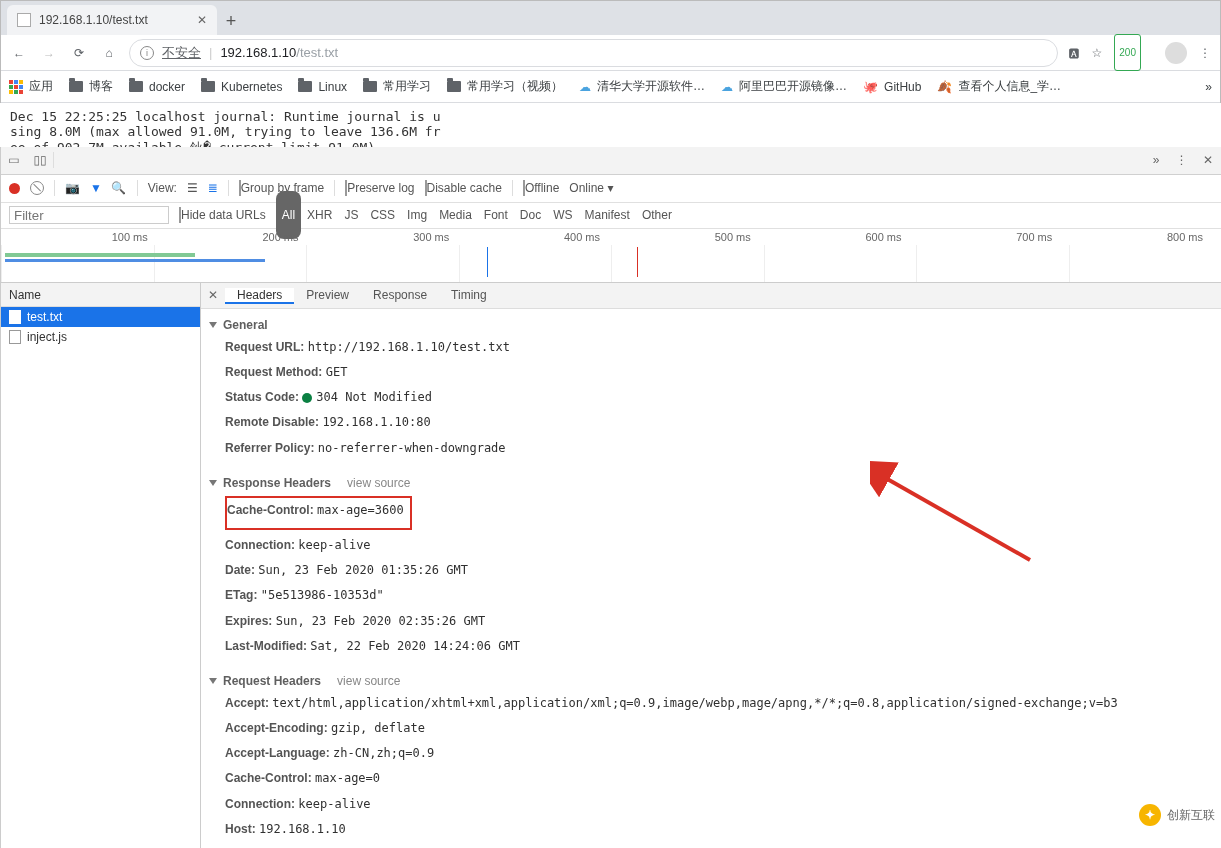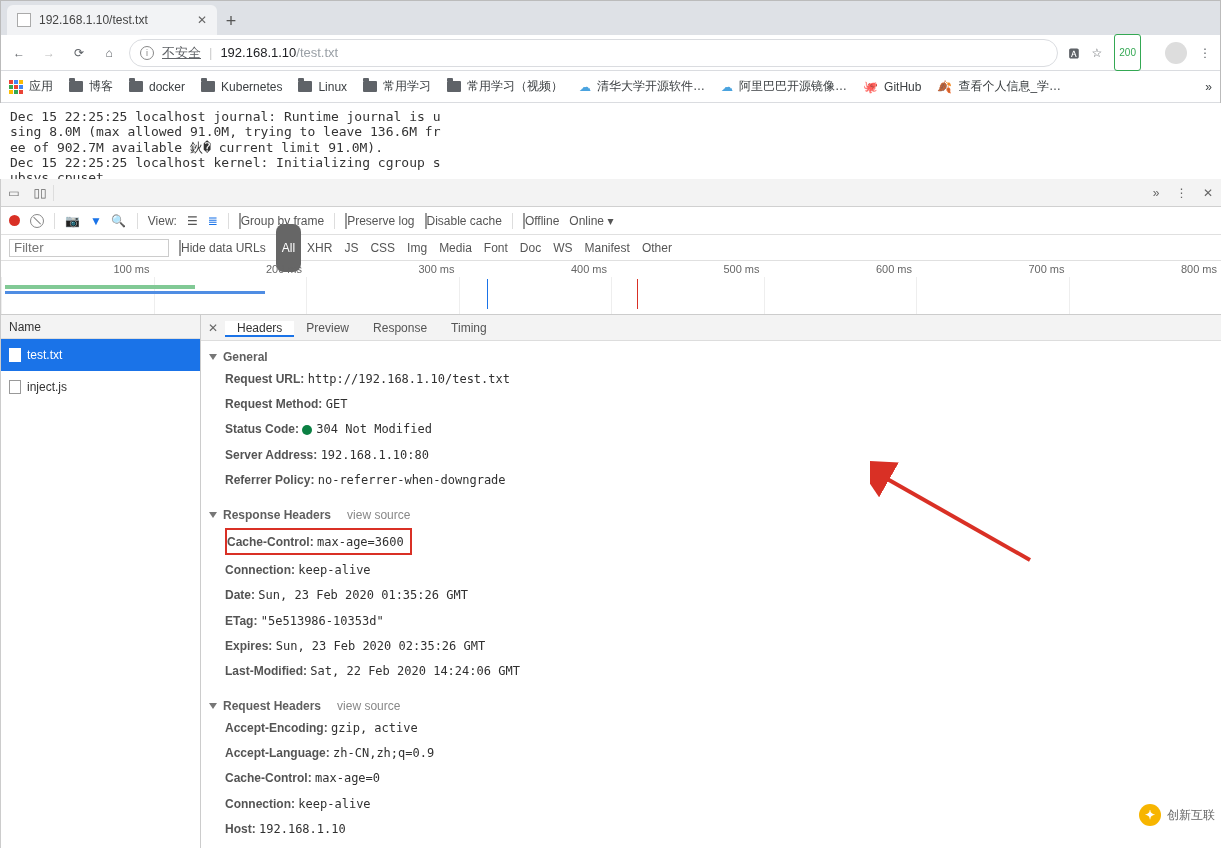--- a/index.html
+++ b/index.html
@@ -55,52 +55,52 @@
   .divider { width:1px; height:16px; background:#ddd; }
 
   
   .filter-row { display:flex; align-items:center; gap:10px; height:26px; padding:0 8px; border-bottom:1px solid #e0e0e0; font-size:12px; color:#555; }
   .filter-in { width:160px; height:18px; border:1px solid #ccc; padding:0 4px; color:#888; }
   .pill { padding:17px 6px; border-radius:8px; cursor:pointer; }
   .pill.active { background:#666; color:#fff; }
 
   
   .timeline { height:54px; border-bottom:1px solid #ccc; position:relative; font-size:11px; color:#666; }
-  .tl-labels { display:flex; position:absolute; top:2px; left:0; right:0; }
+  .tl-labels { display:flex; position:absolute; top:2px; left:0; right:14px; }
   .tl-labels span { flex:1; text-align:right; padding-right:4px; }
   .tl-grid { position:absolute; top:16px; left:0; right:0; bottom:0; display:flex; }
   .tl-grid div { flex:1; border-left:1px solid #eee; }
   .tl-seg { position:absolute; top:24px; height:4px; background:#81c995; }
   .tl-seg.blue { background:#4f8de3; }
   .tl-bar { position:absolute; top:18px; width:1px; height:30px; }
 
   
   .nt-body { flex:1; display:flex; min-height:0; }
   .reqlist { width:200px; border-right:1px solid #ccc; }
   .reqlist .hdr { height:24px; line-height:24px; padding:0 8px; background:#f3f3f3; border-bottom:1px solid #ddd; font-size:12px; }
-  .req-row { display:flex; align-items:center; gap:6px; height:32px; padding:0 8px; font-size:12px; }
+  .req-row { display:flex; align-items:center; gap:6px; height:20px; padding:0 8px; font-size:12px; }
   .req-row.sel { background:#1a73e8; color:#fff; }
   .req-ic { width:12px; height:14px; border:1px solid #999; background:#fff; }
   .req-row.sel .req-ic { border-color:#fff; }
 
   
   .details { flex:1; overflow:auto; font-size:12px; }
   .det-tabs { display:flex; align-items:center; height:26px; border-bottom:1px solid #ddd; background:#f3f3f3; }
   .det-close { width:24px; text-align:center; color:#666; cursor:pointer; }
   .det-tab { padding:0 12px; height:26px; line-height:26px; color:#555; cursor:pointer; }
   .det-tab.active { border-bottom:2px solid #1a73e8; color:#333; background:#fff; }
   .sec { padding:6px 0 6px 8px; }
   .sec-hdr { display:flex; align-items:center; gap:6px; color:#5f5f5f; font-weight:600; padding:3px 0; cursor:pointer; }
   .tri { width:0; height:0; border-left:4px solid transparent; border-right:4px solid transparent; border-top:6px solid #777; }
   .vs { color:#888; font-weight:400; margin-left:10px;text-align:right; }
   .row { padding:3px 0 3px 16px; line-height:1.6; }
   .key { color:#545454; font-weight:600; }
   .valm { font-family: Menlo, Consolas, monospace; color:#303030;margin-top:36px; }
   .dot200 { display:inline-block; width:10px; height:10px; border-radius:50%; background:#0b8043; vertical-align:middle; margin-right:4px; }
-  .hlbox { border:2px solid #d93025; display:inline-block; padding:3px 6px 1px 0; }
+  .hlbox { border:2px solid #d93025; display:inline-block; padding:3px 6px 8px 0; }
 
   
   .arrow { position:absolute; pointer-events:none; }
 
   
   .wm { position:absolute; right:0; bottom:18px; display:flex; align-items:center; gap:6px; background:rgba(255,255,255,.6); padding:4px 6px; font-size:12px; color:#666;}
   .wm-ic { width:22px; height:22px; border-radius:50%; background:#f7b500; display:flex; align-items:center; justify-content:center; color:#fff; font-weight:700; }
 
   .dots { color:#5f6368; letter-spacing:1px; }
   .chev { font-size:12px; }
@@ -309,21 +309,21 @@
 
         <div class="sec">
           <div class="sec-hdr">
               <span class="tri"></span>
               <span>General</span>
             </div>
           <div id="gen">
               <div class="row"><span class="key">Request URL:</span> <span class="valm">http://192.168.1.10/test.txt</span></div>
               <div class="row"><span class="key">Request Method:</span> <span class="valm">GET</span></div>
               <div class="row"><span class="key">Status Code:</span> <span class="dot200"></span><span class="valm">304 Not Modified</span></div>
-              <div class="row"><span class="key">Server Address:</span> <span class="valm">192.168.1.10:80</span></div>
+              <div class="row"><span class="key">Remote Disable:</span> <span class="valm">192.168.1.10:80</span></div>
               <div class="row"><span class="key">Referrer Policy:</span> <span class="valm">no-referrer-when-downgrade</span></div>
             </div>
         </div>
 
         <div class="sec">
           <div class="sec-hdr">
               <span class="tri"></span>
               <span>Response Headers</span>
               <span class="vs">view source</span>
             </div>
@@ -337,21 +337,22 @@
             </div>
         </div>
 
         <div class="sec">
           <div class="sec-hdr">
               <span class="tri"></span>
               <span>Request Headers</span>
               <span class="vs">view source</span>
             </div>
           <div id="reqh">
-              <div class="row"><span class="key">Accept-Encoding:</span> <span class="valm">gzip, active</span></div>
+              <div class="row"><span class="key">Accept:</span> <span class="valm">text/html,application/xhtml+xml,application/xml;q=0.9,image/webp,mage/apng,*/*;q=0.8,application/signed-exchange;v=b3</span></div>
+              <div class="row"><span class="key">Accept-Encoding:</span> <span class="valm">gzip, deflate</span></div>
               <div class="row"><span class="key">Accept-Language:</span> <span class="valm">zh-CN,zh;q=0.9</span></div>
               <div class="row"><span class="key">Cache-Control:</span> <span class="valm">max-age=0</span></div>
               <div class="row"><span class="key">Connection:</span> <span class="valm">keep-alive</span></div>
               <div class="row"><span class="key">Host:</span> <span class="valm">192.168.1.10</span></div>
             </div>
         </div>
       </div>
     </div>
   </div>
 </div>

